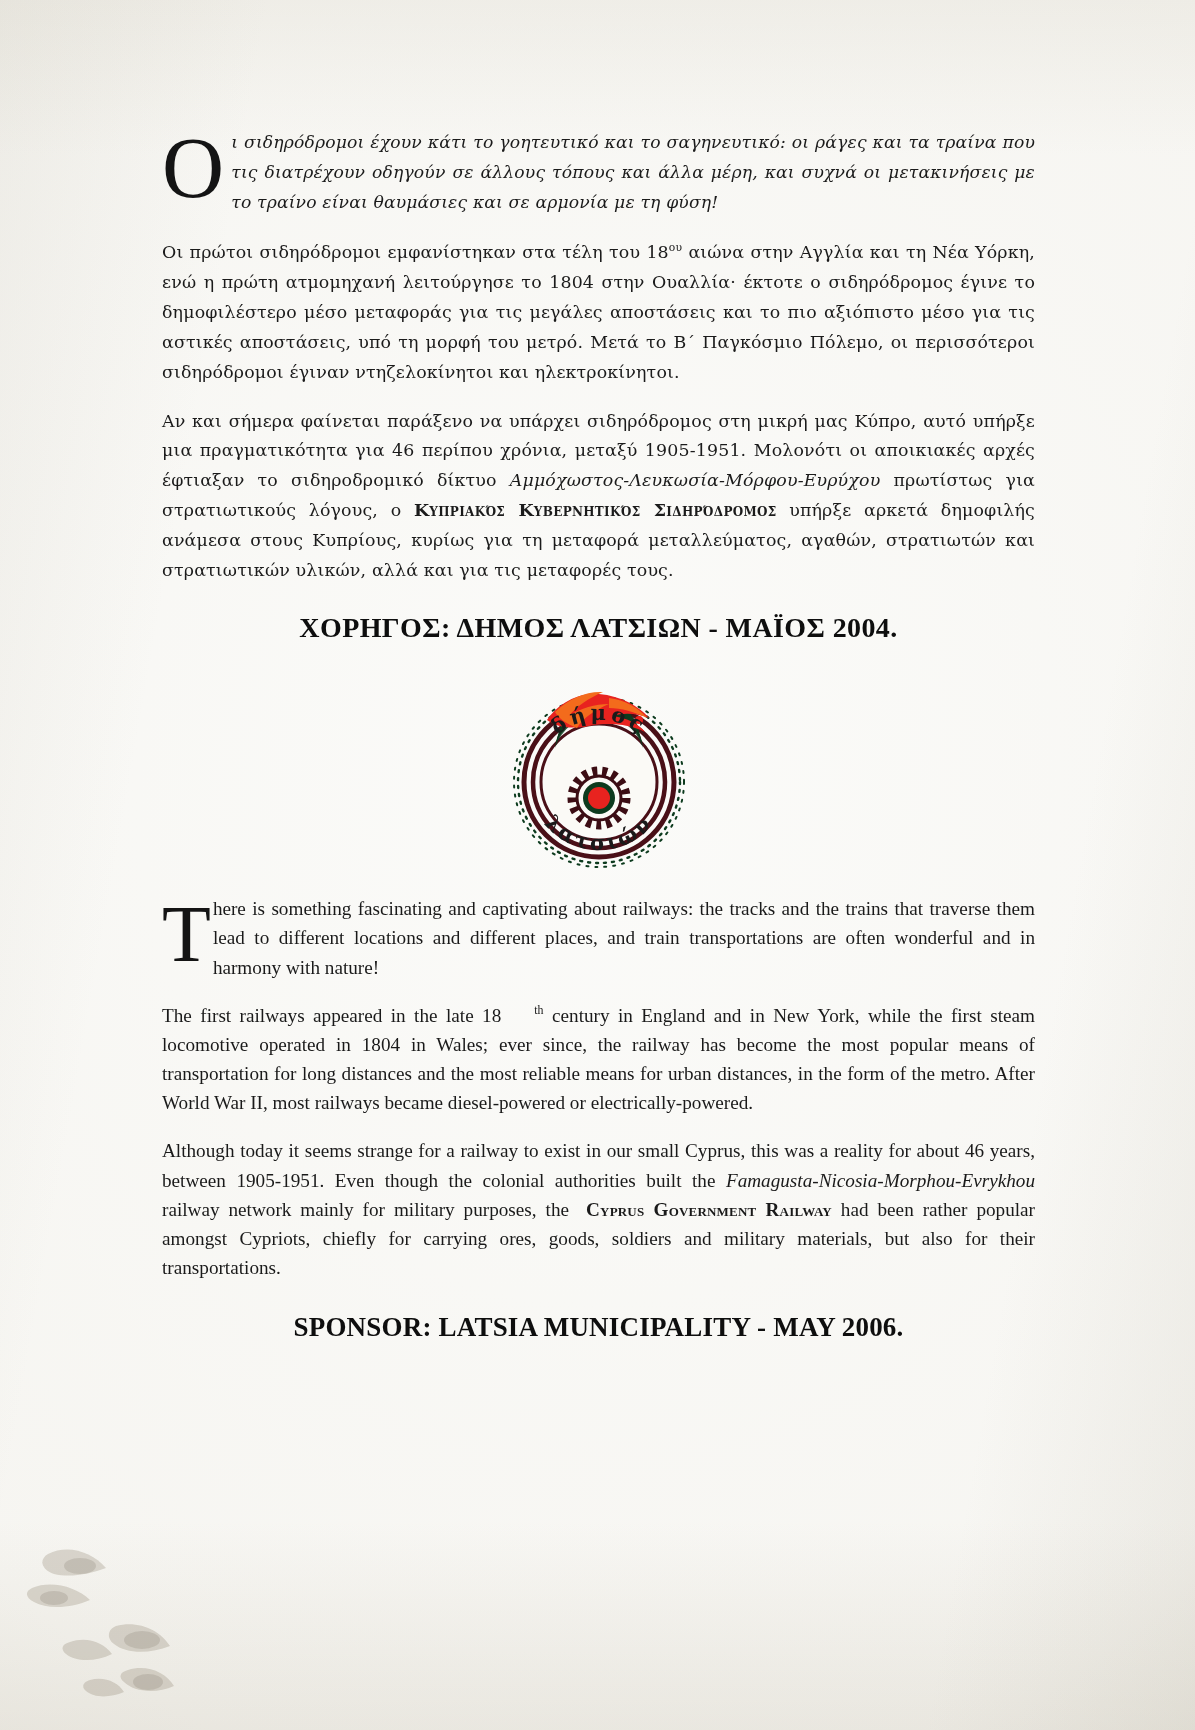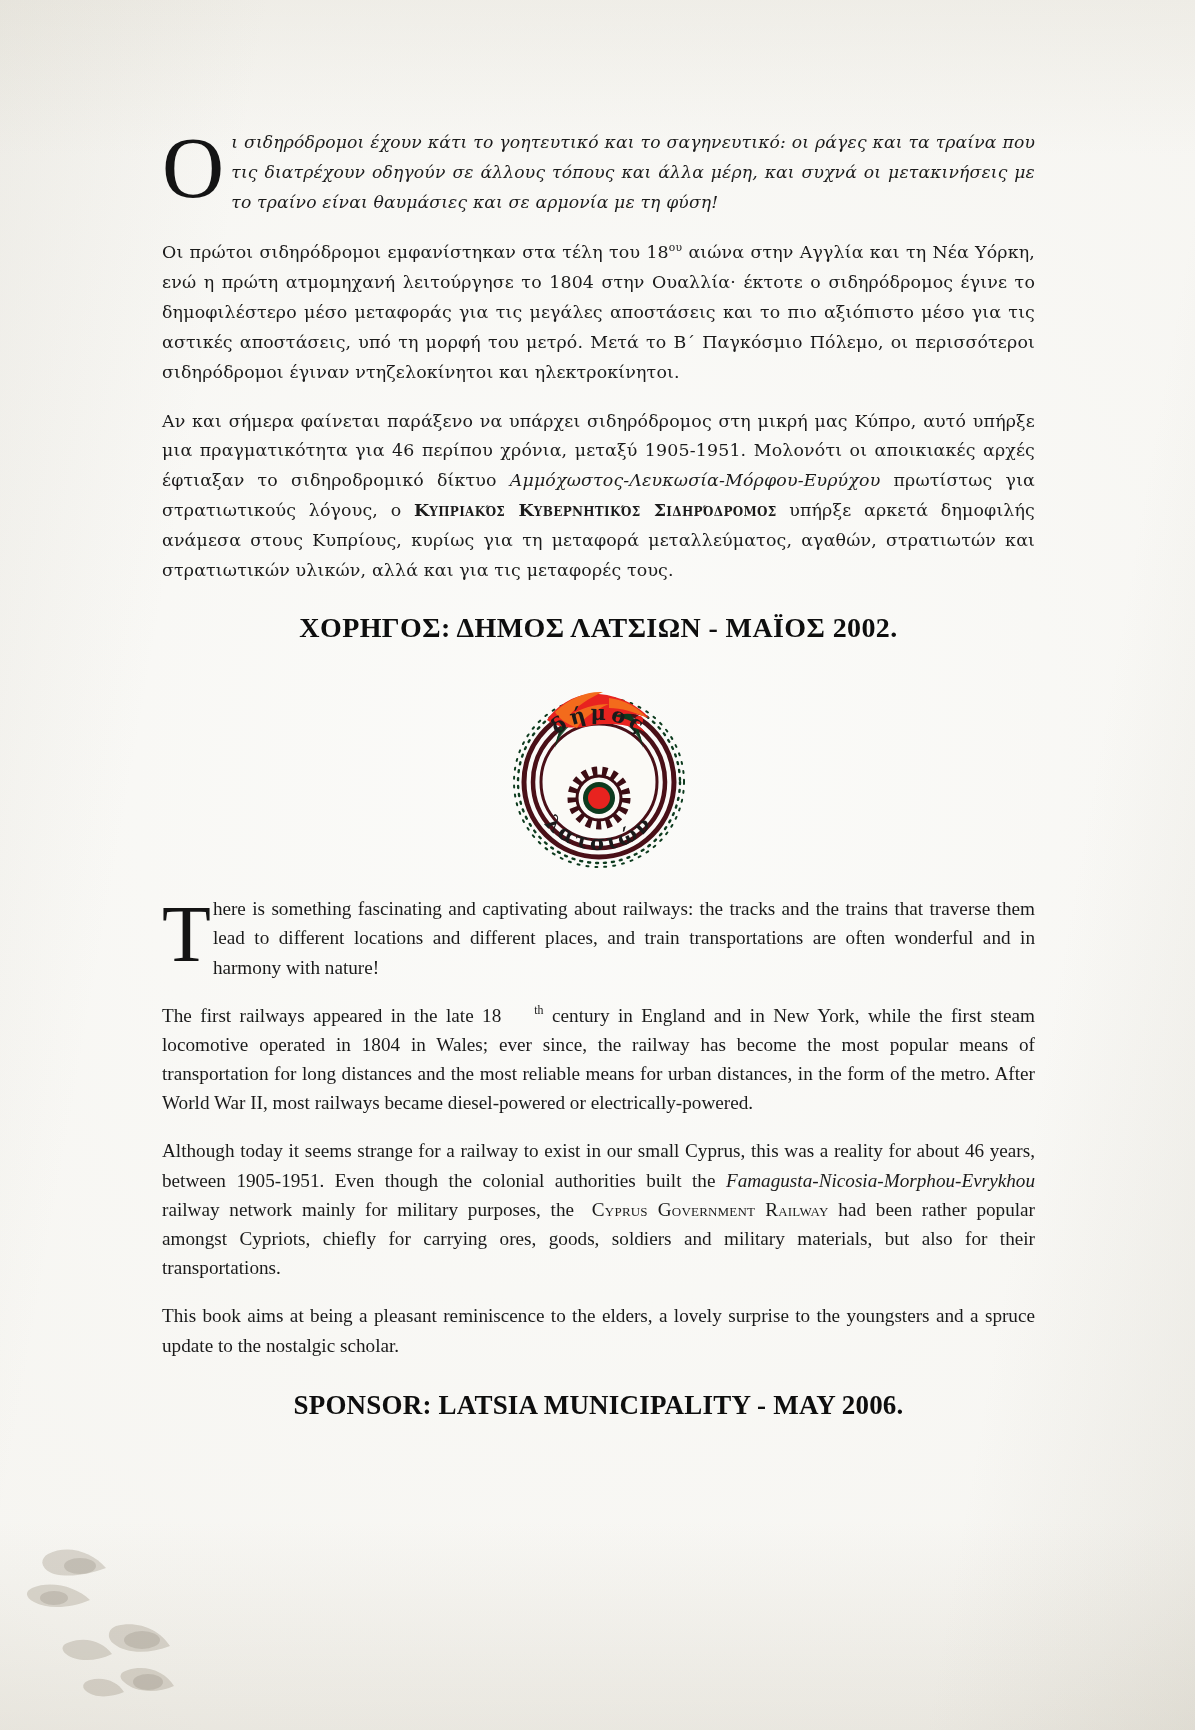--- a/index.html
+++ b/index.html
@@ -114,21 +114,21 @@
     float: left;
     font-family: "Liberation Serif", serif;
     font-size: 80px;
     line-height: .86;
     padding: 4px 2px 0 0;
     margin-top: 2px;
     color: #141414;
   }
   .en .sc {
     font-variant: small-caps;
-    font-weight: normal;
+    font-weight: bold;
     letter-spacing: .2px;
     margin-left: 8px;
   }
   .en em { }
   sup.th { font-size: .62em; vertical-align: super; padding-left: 33px; }
 
   .sponsor-en {
     text-align: center;
     font-family: "Liberation Serif", serif;
     font-weight: bold;
@@ -156,21 +156,21 @@
     <div class="gr gr-lead">
       <span class="dropcap">Ο</span>
       <span class="gr-lead-text">ι σιδηρόδρομοι έχουν κάτι το γοητευτικό και το σαγηνευτικό: οι ράγες και τα τραίνα που τις διατρέχουν οδηγούν σε άλλους τόπους και άλλα μέρη, και συχνά οι μετακινήσεις με το τραίνο είναι θαυμάσιες και σε αρμονία με τη φύση!</span>
     </div>
 
     <p class="gr"><span>Οι πρώτοι σιδηρόδρομοι εμφανίστηκαν στα τέλη του 18</span><sup class="ord">ου</sup><span> αιώνα στην Αγγλία και τη Νέα Υόρκη, ενώ η πρώτη ατμομηχανή λειτούργησε το 1804 στην Ουαλλία· έκτοτε ο σιδηρόδρομος έγινε το δημοφιλέστερο μέσο μεταφοράς για τις μεγάλες αποστάσεις και το πιο αξιόπιστο μέσο για τις αστικές αποστάσεις, υπό τη μορφή του μετρό. Μετά το Β΄ Παγκόσμιο Πόλεμο, οι περισσότεροι σιδηρόδρομοι έγιναν ντηζελοκίνητοι και ηλεκτροκίνητοι.</span></p>
 
     <p class="gr"><span>Αν και σήμερα φαίνεται παράξενο να υπάρχει σιδηρόδρομος στη μικρή μας Κύπρο, αυτό υπήρξε μια πραγματικότητα για 46 περίπου χρόνια, μεταξύ 1905-1951. Μολονότι οι αποικιακές αρχές έφτιαξαν το σιδηροδρομικό δίκτυο </span><em>Αμμόχωστος-Λευκωσία-Μόρφου-Ευρύχου</em><span> πρωτίστως για στρατιωτικούς λόγους, ο </span><span class="sc">Κυπριακός Κυβερνητικός Σιδηρόδρομος</span><span> υπήρξε αρκετά δημοφιλής ανάμεσα στους Κυπρίους, κυρίως για τη μεταφορά μεταλλεύματος, αγαθών, στρατιωτών και στρατιωτικών υλικών, αλλά και για τις μεταφορές τους.</span></p>
 
 
-    <div class="sponsor-gr">ΧΟΡΗΓΟΣ: ΔΗΜΟΣ ΛΑΤΣΙΩΝ - ΜΑΪΟΣ 2002.</div>
+    <div class="sponsor-gr">ΧΟΡΗΓΟΣ: ΔΗΜΟΣ ΛΑΤΣΙΩΝ - ΜΑΪΟΣ 2004.</div>
 
     <div class="logo-wrap">
       <svg class="logo" width="220" height="210" viewBox="0 0 220 210">
         <defs>
           <path id="arcTop" d="M 44 128 A 66 66 0 0 1 176 128" fill="none"></path>
           <path id="arcBot" d="M 40 122 A 70 70 0 0 0 180 122" fill="none"></path>
         </defs>
 
         <g>
           <circle cx="110" cy="124" r="81" fill="none" stroke="#0d3b1e" stroke-width="2.4" stroke-dasharray="2 6" stroke-linecap="round"></circle>
@@ -215,21 +215,20 @@
 
     <div class="en en-lead">
       <span class="dropcap-t">T</span>
       <span>here is something fascinating and captivating about railways: the tracks and the trains that traverse them lead to different locations and different places, and train transportations are often wonderful and in harmony with nature!</span>
     </div>
 
     <p class="en"><span>The first railways appeared in the late 18</span><sup class="th">th</sup><span> century in England and in New York, while the first steam locomotive operated in 1804 in Wales; ever since, the railway has become the most popular means of transportation for long distances and the most reliable means for urban distances, in the form of the metro. After World War II, most railways became diesel-powered or electrically-powered.</span></p>
 
     <p class="en"><span>Although today it seems strange for a railway to exist in our small Cyprus, this was a reality for about 46 years, between 1905-1951. Even though the colonial authorities built the </span><em>Famagusta-Nicosia-Morphou-Evrykhou</em><span> railway network mainly for military purposes, the </span><span class="sc">Cyprus Government Railway</span><span> had been rather popular amongst Cypriots, chiefly for carrying ores, goods, soldiers and military materials, but also for their transportations.</span></p>
 
-    <p class="en">This book aims at being a pleasant reminiscence to the elders, a lovely surprise to the youngsters and a spruce update to the nostalgic scholar.</p>
 
     <div class="sponsor-en">SPONSOR: LATSIA MUNICIPALITY - MAY 2006.</div>
 
   </div>
 
   <svg class="smudge" style="left:20px; top:1530px;" width="220" height="200" viewBox="0 0 220 200">
     <g fill="#8a7f6a" opacity=".5">
       <path d="M 28 24 C 48 14 72 22 86 38 C 70 44 50 48 34 44 C 22 40 18 30 28 24 Z"></path>
       <path d="M 12 58 C 30 50 56 56 70 70 C 52 78 28 80 14 72 C 6 68 4 62 12 58 Z"></path>
       <path d="M 96 96 C 118 90 140 100 150 116 C 130 124 106 124 94 114 C 86 108 88 99 96 96 Z"></path>

